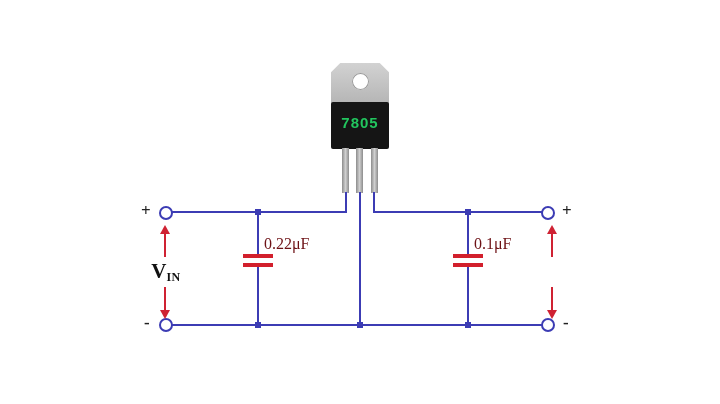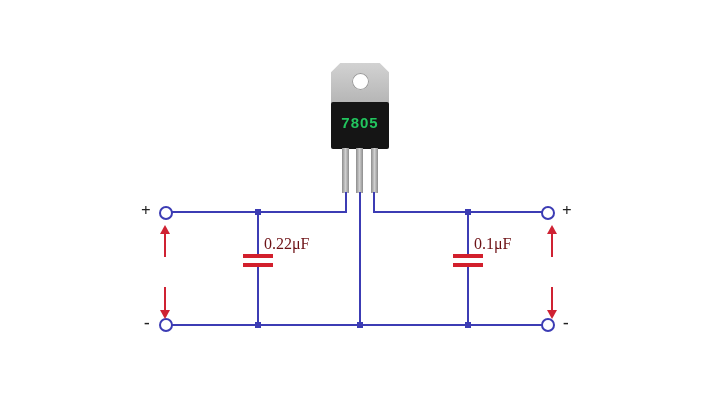--- a/index.html
+++ b/index.html
@@ -115,19 +115,22 @@
   <div class="cap-value" style="left:264px;top:235px">0.22μF</div>
 
   <div class="cap-plate" style="left:453px;top:254px"></div>
   <div class="cap-plate" style="left:453px;top:263px"></div>
   <div class="cap-value" style="left:474px;top:235px">0.1μF</div>
 
   <div class="arrow-head up" style="left:160px;top:225px"></div>
   <div class="arrow-shaft" style="left:164px;top:233px;height:24px"></div>
   <div class="arrow-shaft" style="left:164px;top:287px;height:24px"></div>
   <div class="arrow-head down" style="left:160px;top:310px"></div>
+  <div class="v-label" style="left:143px;top:259px;width:46px">
+    <span>V</span><sub>IN</sub>
+  </div>
 
   <div class="arrow-head up" style="left:547px;top:225px"></div>
   <div class="arrow-shaft" style="left:551px;top:233px;height:24px"></div>
   <div class="arrow-shaft" style="left:551px;top:287px;height:24px"></div>
   <div class="arrow-head down" style="left:547px;top:310px"></div>
 
 </div>
 
 </body></html>

